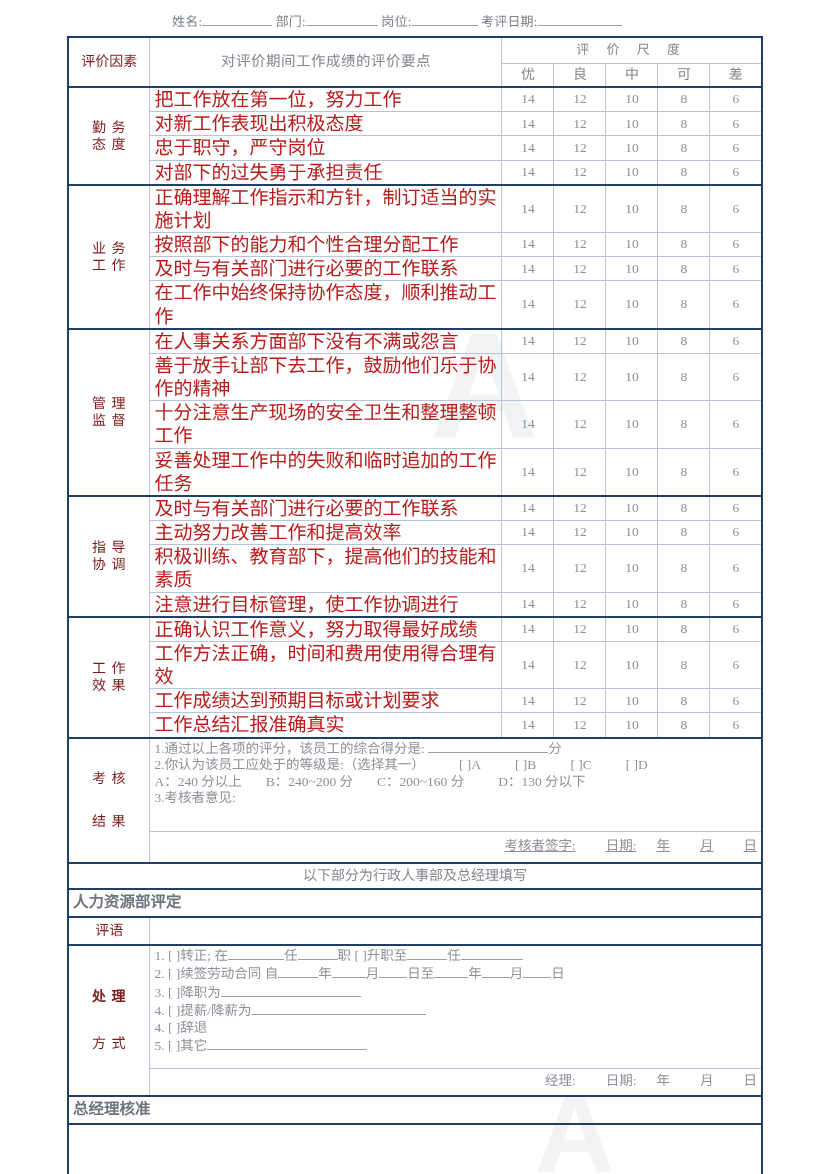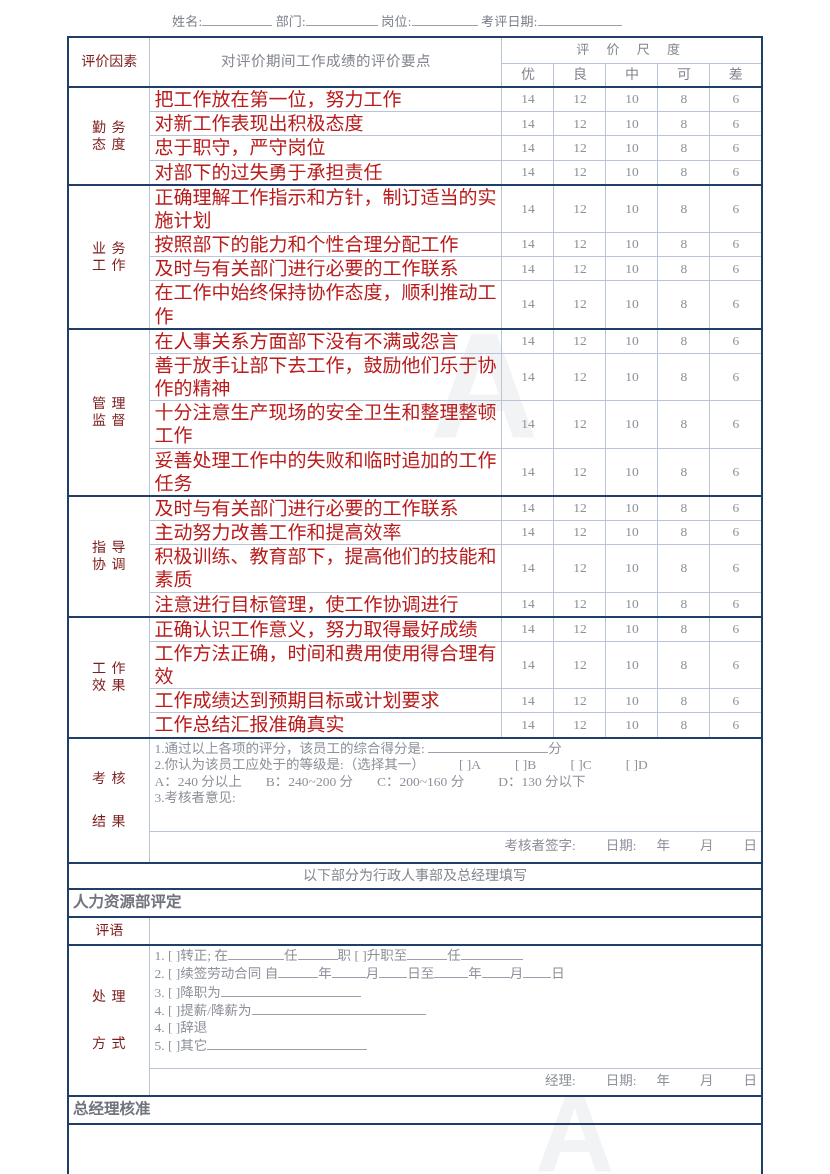--- a/index.html
+++ b/index.html
@@ -412,35 +412,35 @@
             <div style="margin: 0px;">结  果</div>
           </td>
           <td class="result-body hv-r" colspan="6" style="height: 92px; vertical-align: top;">
             <div class="ln"><span>1.通过以上各项的评分，该员工的综合得分是:</span><span> </span><span class="ul-s u120"></span><span>分</span></div>
             <div class="ln"><span>2.你认为该员工应处于的等级是:（选择其一）</span><span class="sp-lg"></span><span>[ ]A</span><span class="sp-lg"></span><span>[ ]B</span><span class="sp-lg"></span><span>[ ]C</span><span class="sp-lg"></span><span>[ ]D</span></div>
             <div class="ln"><span> A：240 分以上</span><span class="sp-md"></span><span>B：240~200 分</span><span class="sp-md"></span><span>C：200~160 分</span><span class="sp-lg"></span><span>D：130 分以下</span></div>
             <div class="ln"><span>3.考核者意见:</span></div>
           </td>
         </tr>
         <tr>
-          <td class="sig-line hv-b hv-r" colspan="6" style="height: 30px;"><span>考核者签字:</span><span class="gap"></span><span>日期:</span><span class="gap-s"></span><span>年</span><span class="gap"></span><span>月</span><span class="gap"></span><span>日</span></td>
+          <td class="sig-line hv-b hv-r" colspan="6" style="height: 30px; text-decoration: underline;"><span>考核者签字:</span><span class="gap"></span><span>日期:</span><span class="gap-s"></span><span>年</span><span class="gap"></span><span>月</span><span class="gap"></span><span>日</span></td>
         </tr>
         <tr>
           <td class="band hv-l hv-r hv-b hv-t" colspan="7" style="height: 24px;">以下部分为行政人事部及总经理填写</td>
         </tr>
         <tr>
           <td class="band-bold hv-l hv-r hv-b" colspan="7" style="height: 26px;">人力资源部评定</td>
         </tr>
         <tr>
           <td class="factor hv-l hv-b" style="height: 26px; letter-spacing: 0px;">评语</td>
           <td class="hv-r hv-b" colspan="6"></td>
         </tr>
         <tr>
           <td class="factor hv-l hv-b" rowspan="2">
-            <div style="margin: 0px 0px 30px;">处   理</div>
+            <div style="margin: 0px 0px 30px; font-weight: bold;">处   理</div>
             <div style="margin: 0px;">方   式</div>
           </td>
           <td class="disp-list hv-r" colspan="6" style="height: 122px; vertical-align: top;">
             <div class="item"><span>1. </span><span>[ ]</span><span>转正; 在</span><span class="ul-s u56"></span><span>任</span><span class="ul-s u40"></span><span>职 </span><span>[ ]</span><span>升职至</span><span class="ul-s u40"></span><span>任</span><span class="ul-s u62"></span></div>
             <div class="item"><span>2. </span><span>[ ]</span><span>续签劳动合同 自</span><span class="ul-s u40"></span><span>年</span><span class="ul-s u34"></span><span>月</span><span class="ul-s u28"></span><span>日至</span><span class="ul-s u34"></span><span>年</span><span class="ul-s u28"></span><span>月</span><span class="ul-s u28"></span><span>日</span></div>
             <div class="item"><span>3. </span><span>[ ]</span><span>降职为</span><span class="ul-s u140"></span></div>
             <div class="item"><span>4. </span><span>[ ]</span><span>提薪/降薪为</span><span class="ul-s u174"></span></div>
             <div class="item"><span>4. </span><span>[ ]</span><span>辞退</span></div>
             <div class="item"><span>5. </span><span>[ ]</span><span>其它</span><span class="ul-s u160"></span></div>
           </td>

